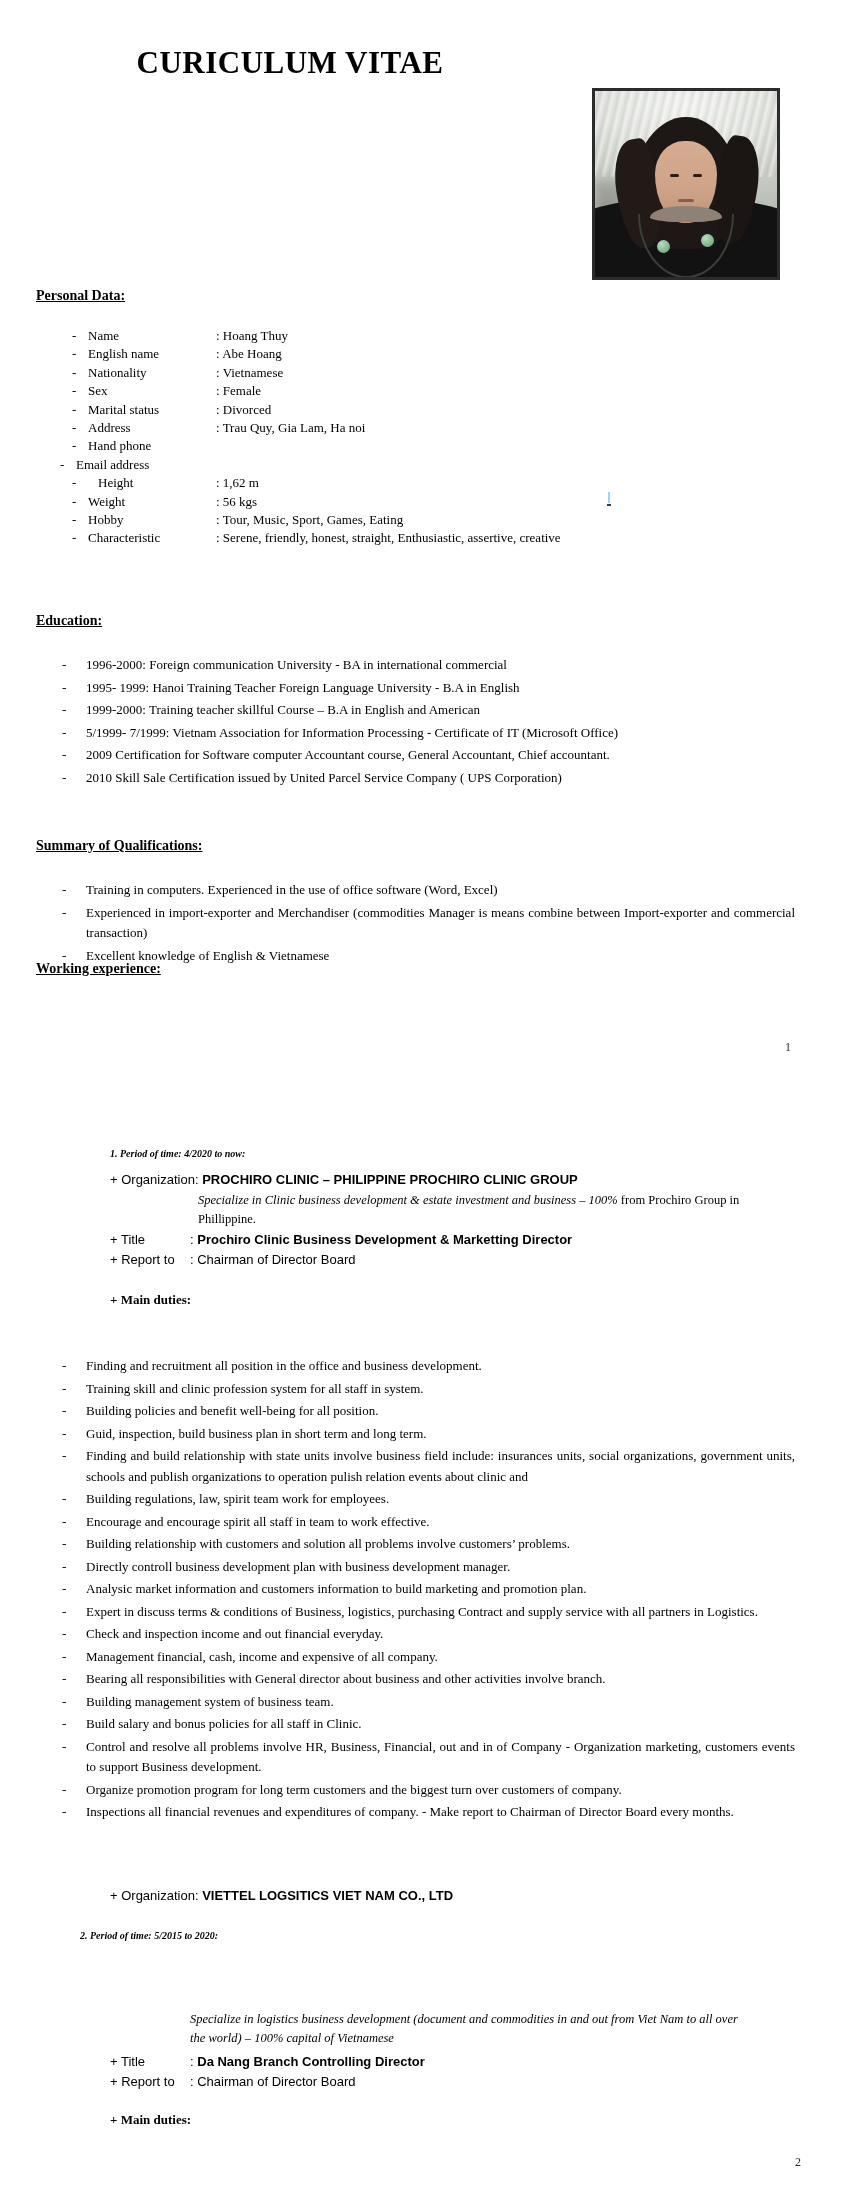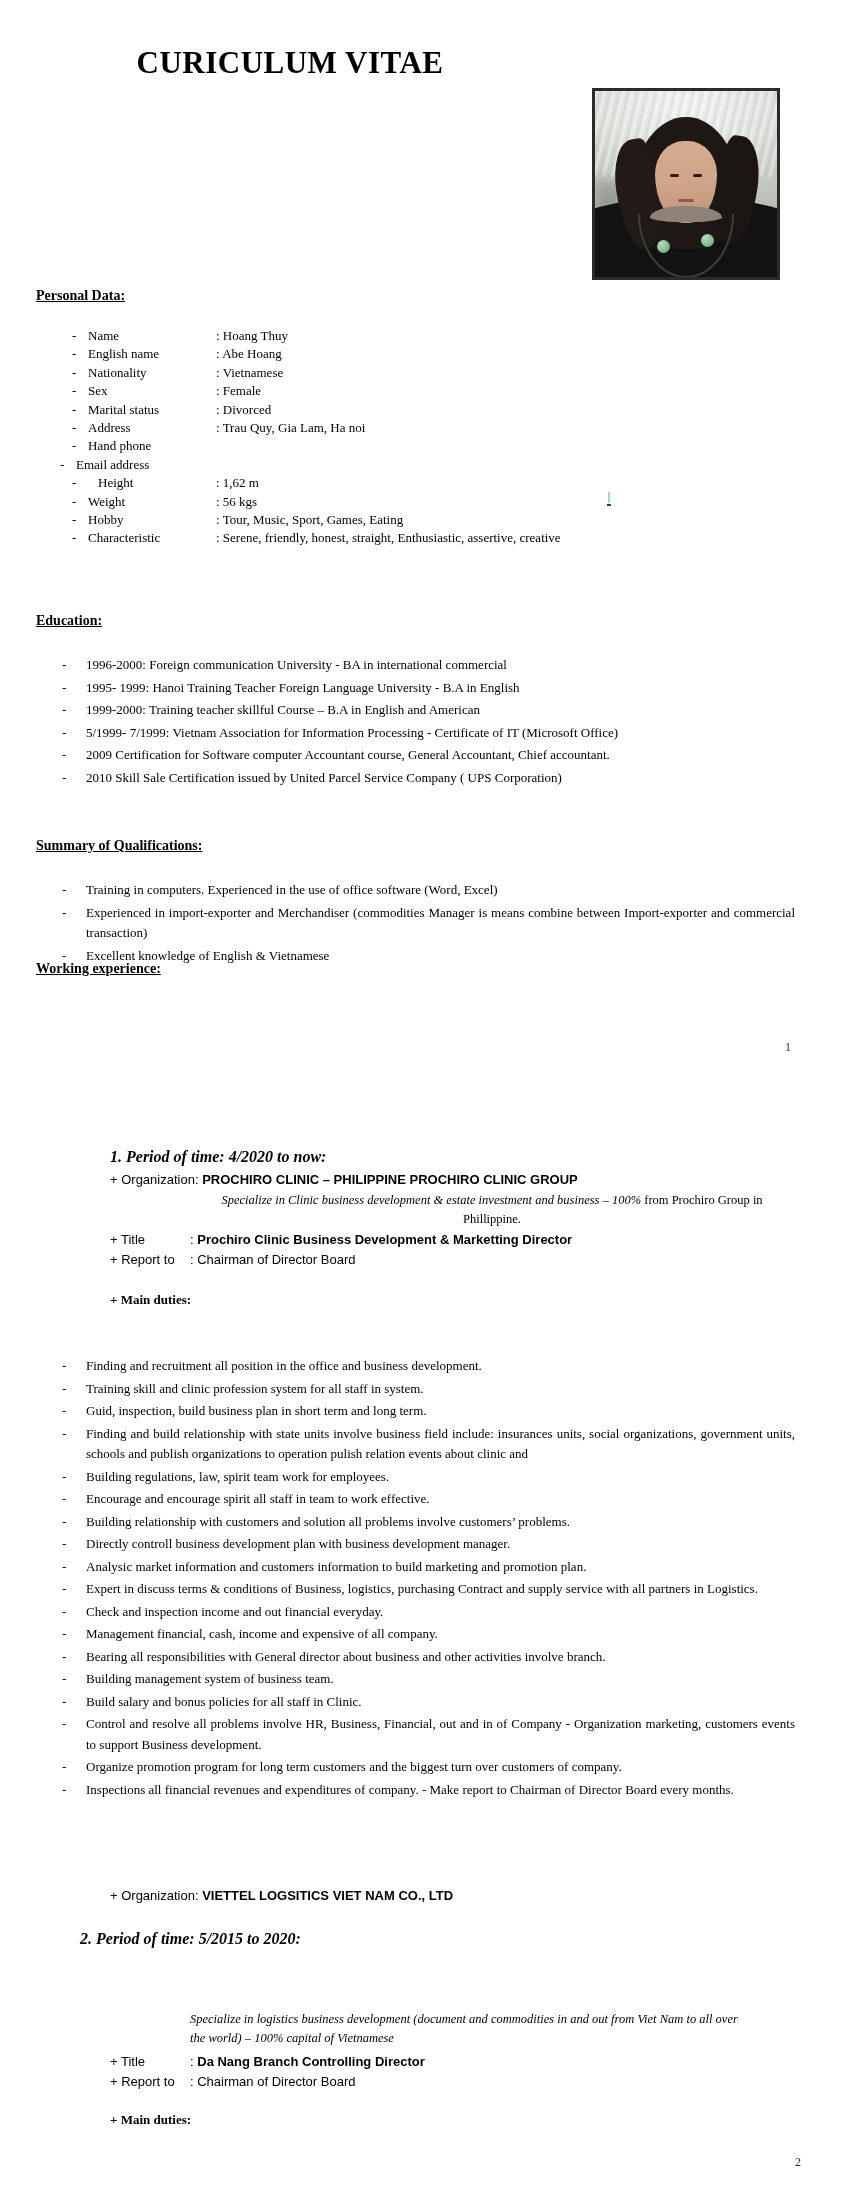--- a/index.html
+++ b/index.html
@@ -206,21 +206,21 @@
   .bullets li::before {
     content: "-";
     position: absolute;
     left: 2px;
     top: 0;
   }
 
   
   .job-period {
     position: absolute;
-    font-size: 16px;
+    font-size: 10px;
     font-weight: bold;
     font-style: italic;
     font-family: "Liberation Serif", "DejaVu Serif", serif;
     white-space: nowrap;
   }
   .job-line {
     position: absolute;
     font-size: 13px;
     line-height: 19.5px;
     font-family: Liberation Sans, sans-serif;
@@ -389,38 +389,39 @@
 
   <div class="page-num" style="left:785px; top:1040px;">1</div>
 
   <div class="job-period" style="left:110px; top:1148px;">1.  Period of time: 4/2020 to now:</div>
 
   <div class="job-line" style="left:110px; top:1170px;">
     <span>+ Organization:</span>
     <span class="b">PROCHIRO CLINIC – PHILIPPINE PROCHIRO CLINIC GROUP</span>
   </div>
 
-  <div class="job-desc" style="left:192px; top:1191px; width:600px;text-align:center;">
+  <div class="job-desc" style="left:198px; top:1191px; width:600px;">
     <span>Specialize in Clinic business development &amp; estate investment and  business – 100%</span><span class="plain"> from Prochiro Group in Phillippine.</span>
   </div>
 
   <div class="job-line" style="left:110px; top:1230px;">
     <span style="display:inline-block; width:80px;">+ Title</span><span>:</span>
     <span class="b">Prochiro Clinic Business Development &amp; Marketting Director</span>
   </div>
 
   <div class="job-line" style="left:110px; top:1250px;">
     <span style="display:inline-block; width:80px;">+ Report to</span><span>: Chairman of Director Board</span>
   </div>
 
   <div class="main-duties" style="left:110px; top:1292px;">+ Main duties:</div>
 
   <ul class="bullets" style="left:60px; top:1356px; width:735px;">
     <li>Finding and recruitment all position in the office and business development.</li>
     <li>Training skill and clinic profession system for all staff in system.</li>
+    <li>Building policies and benefit well-being for all position.</li>
     <li>Guid, inspection, build business plan in short term and long term.</li>
     <li>Finding and build relationship with state units involve business field include: insurances units, social organizations, government units, schools and publish organizations to operation pulish relation events about clinic and</li>
     <li>Building regulations, law, spirit team work for employees.</li>
     <li>Encourage and encourage spirit all staff in team to work effective.</li>
     <li>Building relationship with customers and solution all problems involve customers’ problems.</li>
     <li>Directly controll business development plan with business development manager.</li>
     <li>Analysic market information and customers information to build marketing and promotion plan.</li>
     <li>Expert in discuss terms &amp; conditions of Business, logistics, purchasing Contract and supply service with all partners in Logistics.</li>
     <li>Check and inspection income and out financial everyday.</li>
     <li>Management financial, cash, income and expensive of all company.</li>

